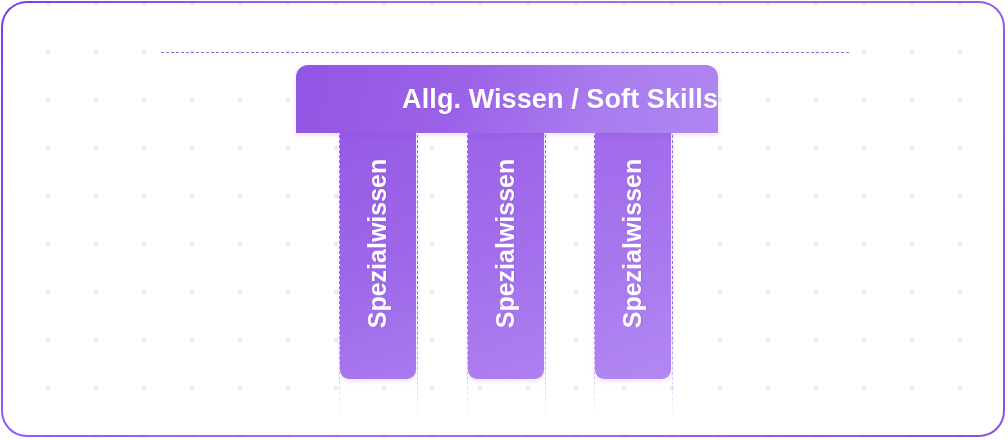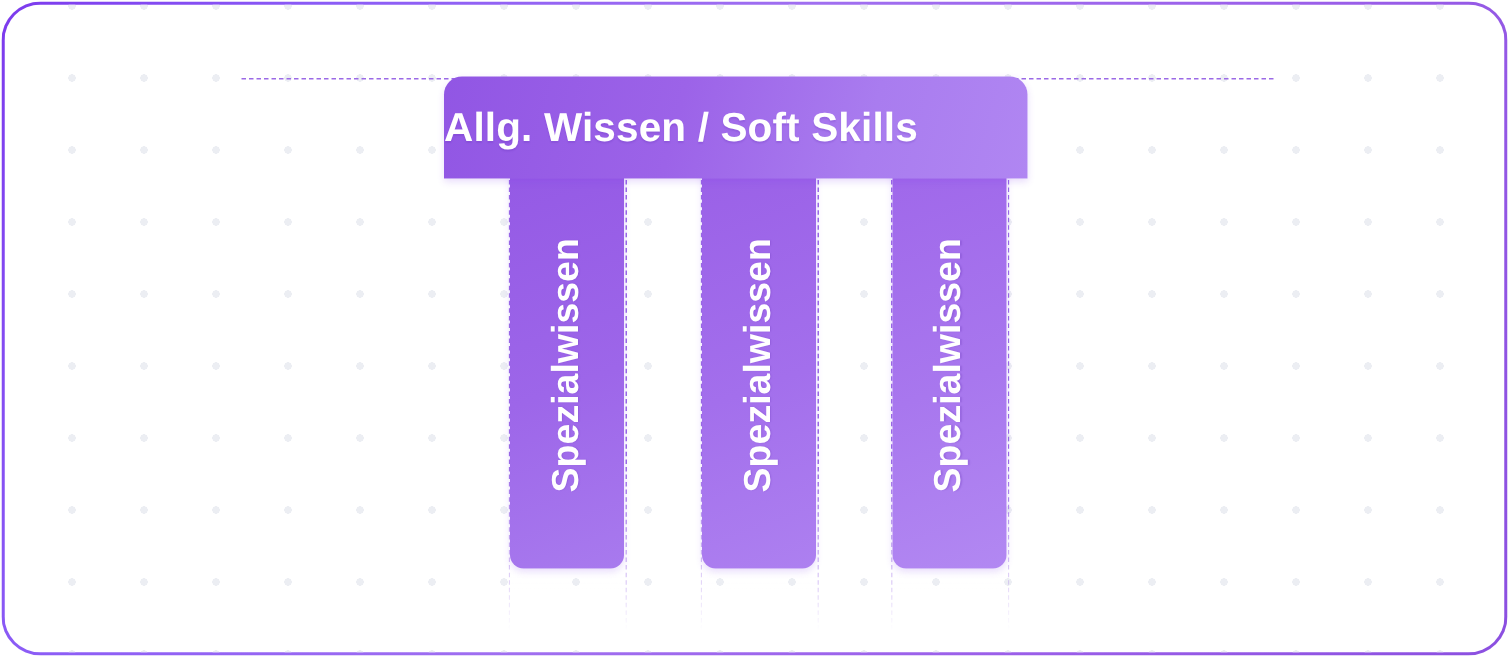--- a/index.html
+++ b/index.html
@@ -88,29 +88,29 @@
     top: 49px;
     height: 0;
     border-top: 1.6px dashed #9b6ae6;
     pointer-events: none;
   }
 
   
   #temple-header {
     position: absolute;
     left: 293px;
-    top: 48px;
-    width: 389px;
+    top: 62px;
+    width: 422px;
     height: 68px;
     border-radius: 12px 12px 0 0;
     background: linear-gradient(105deg, #9156e4 0%, #9c63e8 40%, #a97cef 72%, #b086f2 100%);
     box-shadow: 0 2px 5px rgba(124,58,237,.16);
     display: flex;
     align-items: center;
-    justify-content: flex-start;
+    justify-content: flex-end;
   }
   #temple-header .hdr-label {
     color: #ffffff;
     font-size: 27px;
     font-weight: bold;
     letter-spacing: .1px;
     white-space: nowrap;
     text-shadow: 0 1px 1px rgba(90,40,170,.18);
   }
 

